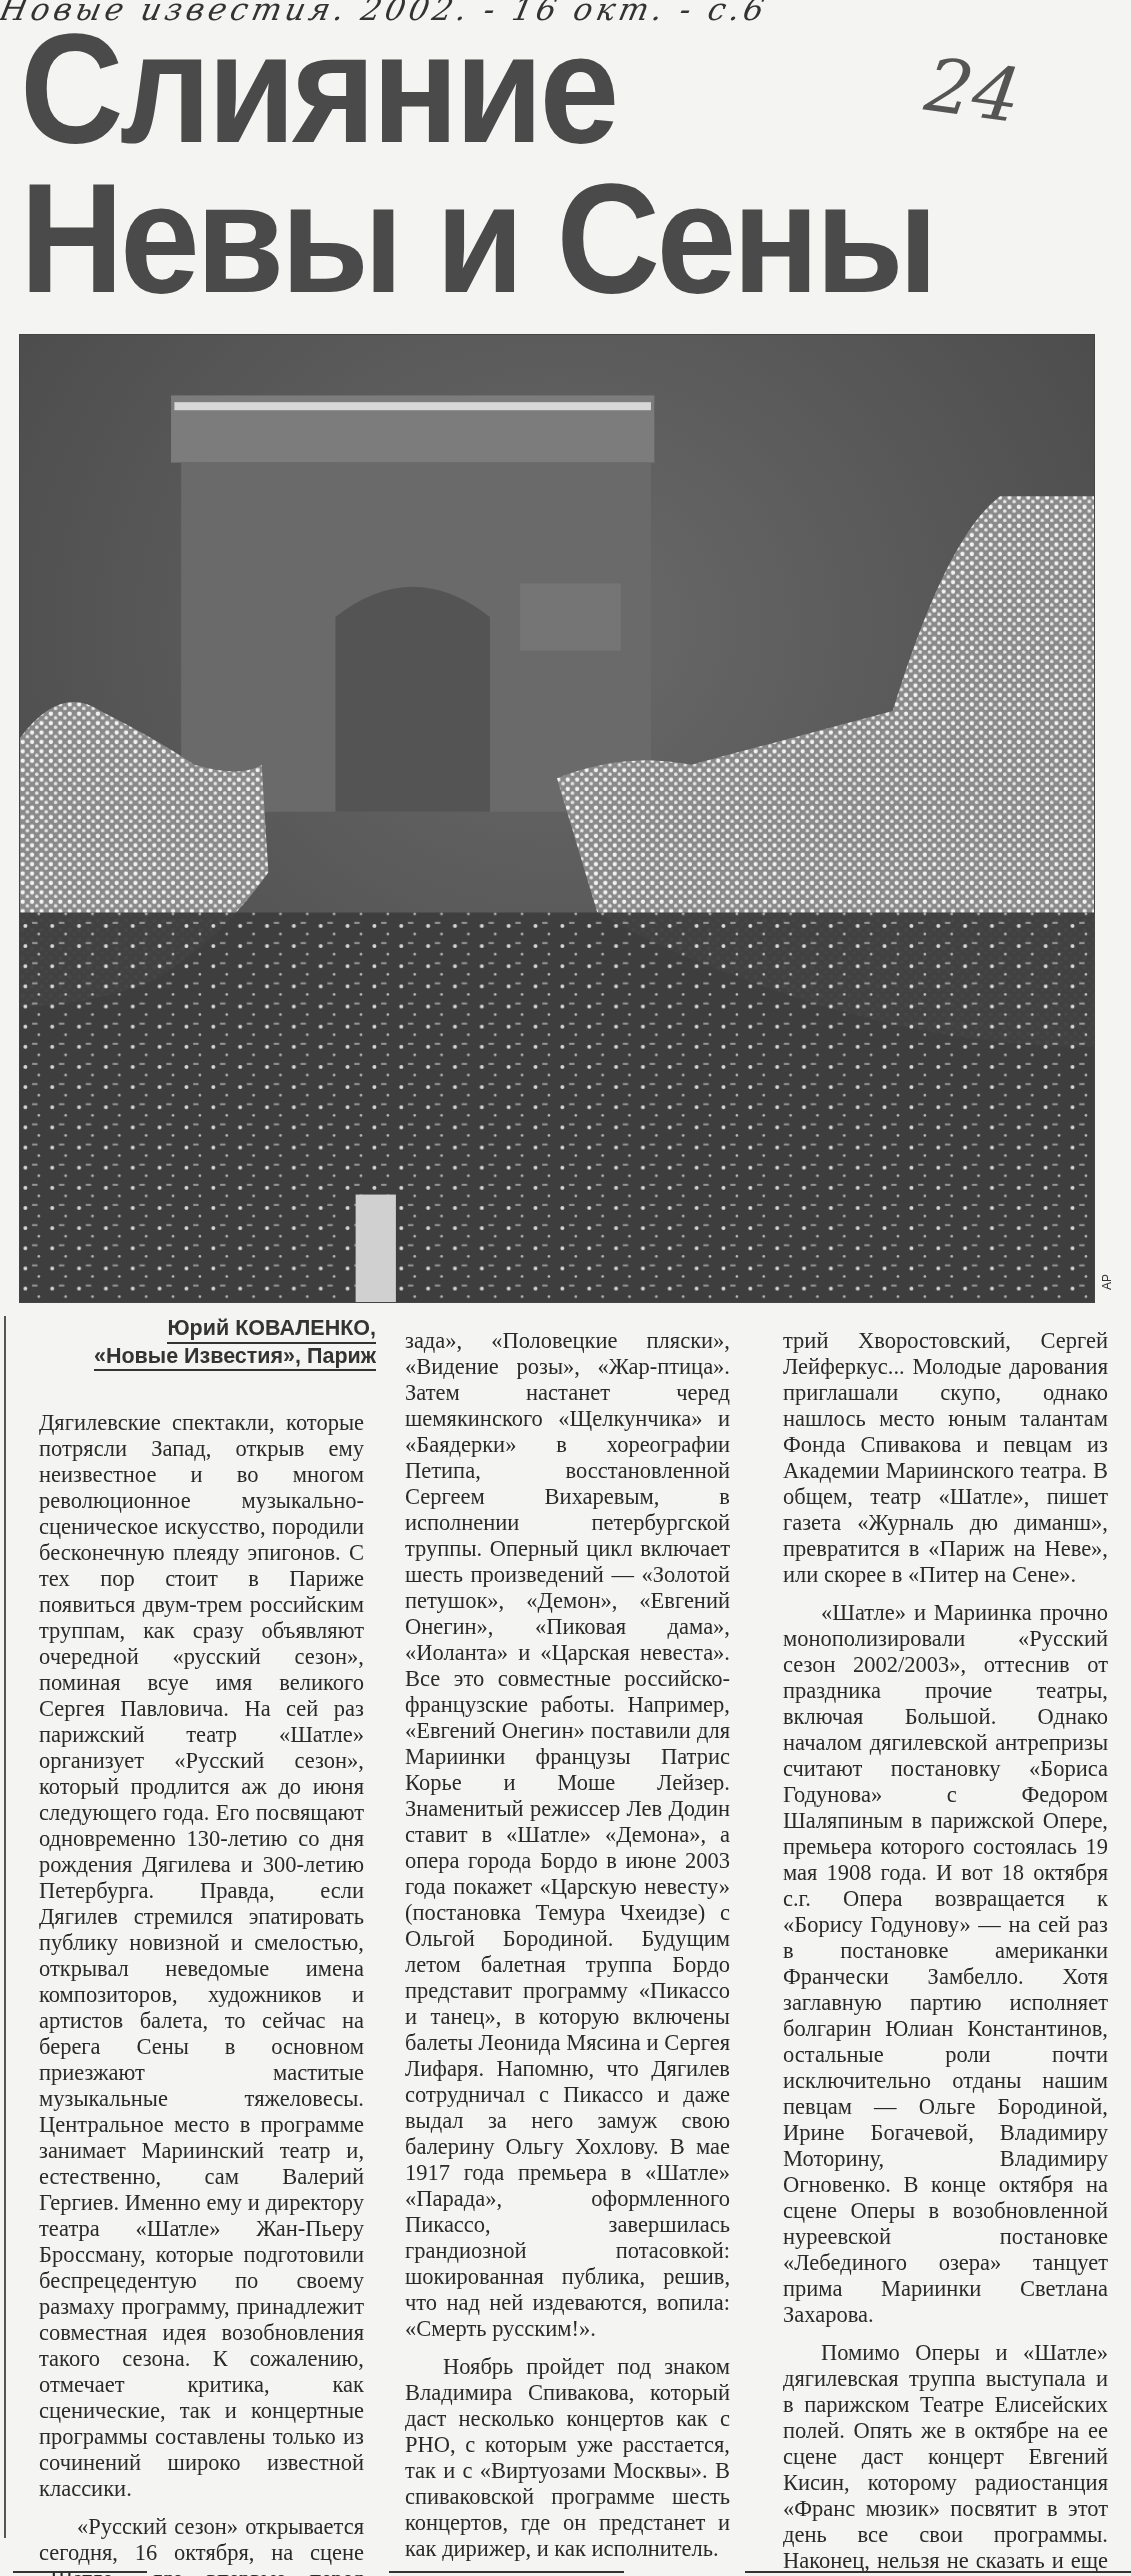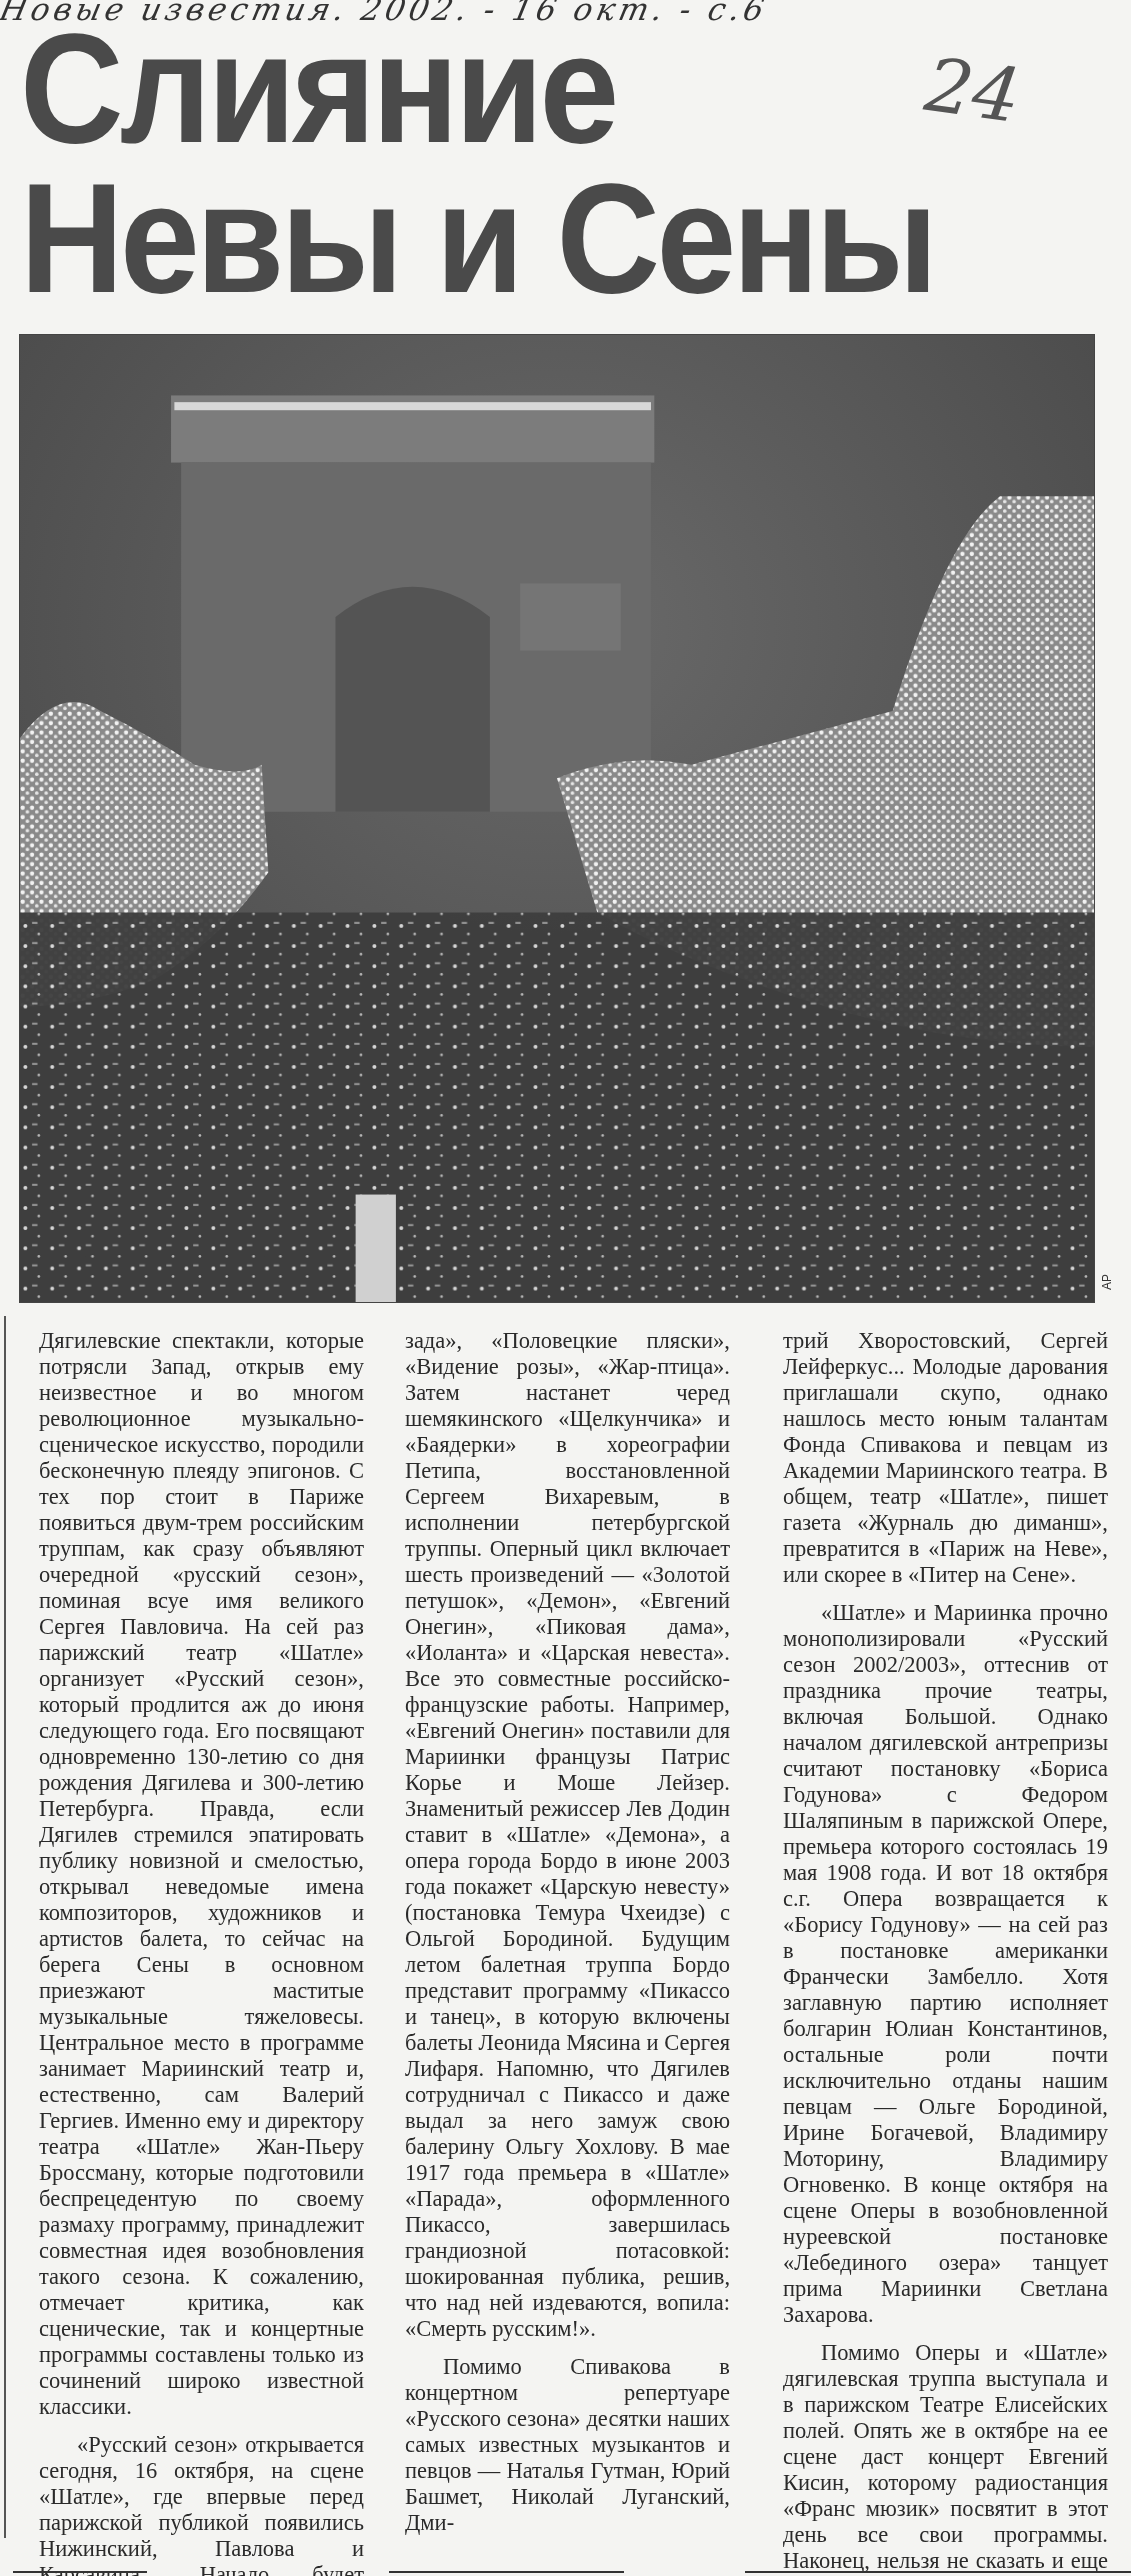--- a/index.html
+++ b/index.html
@@ -92,26 +92,31 @@
     <path d="M800 660 Q900 620 1000 640 Q1150 600 1300 560 Q1380 300 1460 240 L1600 240 L1600 1060 Q1400 1060 1200 1000 Q1000 940 860 860 Z" fill="url(#lights)"></path>
     <rect x="0" y="860" width="1600" height="580" fill="url(#traffic)" opacity="0.95"></rect>
     <rect x="500" y="1280" width="60" height="160" fill="#d0d0d0"></rect>
   </svg>
 </div>
 <div class="credit">AP</div>
 
 <div class="col1-leftrule"></div>
 
 <div class="col" id="col1">
+  <div class="byline">
+    <span>Юрий КОВАЛЕНКО,</span><br>
+    <span>«Новые Известия», Париж</span>
+  </div>
   <p>Дягилевские спектакли, которые потрясли Запад, открыв ему неизвестное и во многом революционное музыкально-сценическое искусство, породили бесконечную плеяду эпигонов. С тех пор стоит в Париже появиться двум-трем российским труппам, как сразу объявляют очередной «русский сезон», поминая всуе имя великого Сергея Павловича. На сей раз парижский театр «Шатле» организует «Русский сезон», который продлится аж до июня следующего года. Его посвящают одновременно 130-летию со дня рождения Дягилева и 300-летию Петербурга. Правда, если Дягилев стремился эпатировать публику новизной и смелостью, открывал неведомые имена композиторов, художников и артистов балета, то сейчас на берега Сены в основном приезжают маститые музыкальные тяжеловесы. Центральное место в программе занимает Мариинский театр и, естественно, сам Валерий Гергиев. Именно ему и директору театра «Шатле» Жан-Пьеру Броссману, которые подготовили беспрецедентую по своему размаху программу, принадлежит совместная идея возобновления такого сезона. К сожалению, отмечает критика, как сценические, так и концертные программы составлены только из сочинений широко известной классики.</p>
   <p class="ind">«Русский сезон» открывается сегодня, 16 октября, на сцене «Шатле», где впервые перед парижской публикой появились Нижинский, Павлова и Карсавина... Начало будет положено балетной программой Михаила Фокина: «Петрушка», «Шехере-</p>
 </div>
 
 <div class="col" id="col2">
   <p>зада», «Половецкие пляски», «Видение розы», «Жар-птица». Затем настанет черед шемякинского «Щелкунчика» и «Баядерки» в хореографии Петипа, восстановленной Сергеем Вихаревым, в исполнении петербургской труппы. Оперный цикл включает шесть произведений — «Золотой петушок», «Демон», «Евгений Онегин», «Пиковая дама», «Иоланта» и «Царская невеста». Все это совместные российско-французские работы. Например, «Евгений Онегин» поставили для Мариинки французы Патрис Корье и Моше Лейзер. Знаменитый режиссер Лев Додин ставит в «Шатле» «Демона», а опера города Бордо в июне 2003 года покажет «Царскую невесту» (постановка Темура Чхеидзе) с Ольгой Бородиной. Будущим летом балетная труппа Бордо представит программу «Пикассо и танец», в которую включены балеты Леонида Мясина и Сергея Лифаря. Напомню, что Дягилев сотрудничал с Пикассо и даже выдал за него замуж свою балерину Ольгу Хохлову. В мае 1917 года премьера в «Шатле» «Парада», оформленного Пикассо, завершилась грандиозной потасовкой: шокированная публика, решив, что над ней издеваются, вопила: «Смерть русским!».</p>
+  <p class="ind">Ноябрь пройдет под знаком Владимира Спивакова, который даст несколько концертов как с РНО, с которым уже расстается, так и с «Виртуозами Москвы». В спиваковской программе шесть концертов, где он предстанет и как дирижер, и как исполнитель.</p>
   <p class="ind">Помимо Спивакова в концертном репертуаре «Русского сезона» десятки наших самых известных музыкантов и певцов — Наталья Гутман, Юрий Башмет, Николай Луганский, Дми-</p>
 </div>
 
 <div class="col" id="col3">
   <p>трий Хворостовский, Сергей Лейферкус... Молодые дарования приглашали скупо, однако нашлось место юным талантам Фонда Спивакова и певцам из Академии Мариинского театра. В общем, театр «Шатле», пишет газета «Журналь дю диманш», превратится в «Париж на Неве», или скорее в «Питер на Сене».</p>
   <p class="ind">«Шатле» и Мариинка прочно монополизировали «Русский сезон 2002/2003», оттеснив от праздника прочие театры, включая Большой. Однако началом дягилевской антрепризы считают постановку «Бориса Годунова» с Федором Шаляпиным в парижской Опере, премьера которого состоялась 19 мая 1908 года. И вот 18 октября с.г. Опера возвращается к «Борису Годунову» — на сей раз в постановке американки Франчески Замбелло. Хотя заглавную партию исполняет болгарин Юлиан Константинов, остальные роли почти исключительно отданы нашим певцам — Ольге Бородиной, Ирине Богачевой, Владимиру Моторину, Владимиру Огновенко. В конце октября на сцене Оперы в возобновленной нуреевской постановке «Лебединого озера» танцует прима Мариинки Светлана Захарова.</p>
   <p class="ind">Помимо Оперы и «Шатле» дягилевская труппа выступала и в парижском Театре Елисейских полей. Опять же в октябре на ее сцене даст концерт Евгений Кисин, которому радиостанция «Франс мюзик» посвятит в этот день все свои программы. Наконец, нельзя не сказать и еще об одном событии — Осеннем фестивале Парижа, куда Петр Фоменко привез «Войну и мир», Резо Габриадзе — «Осень моей весны», а Евгений Гришковец — моноспектакли «Как я съел собаку» и «Одновременно».</p>
 </div>
 
 <div class="bottomrule" style="left:13.4px;width:134px;"></div>

